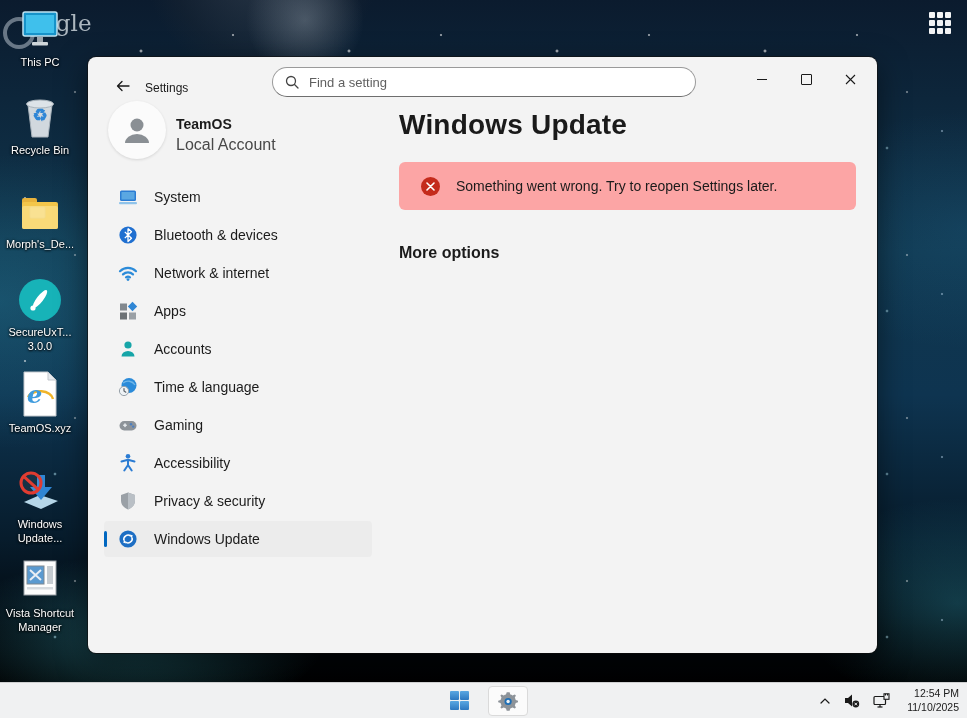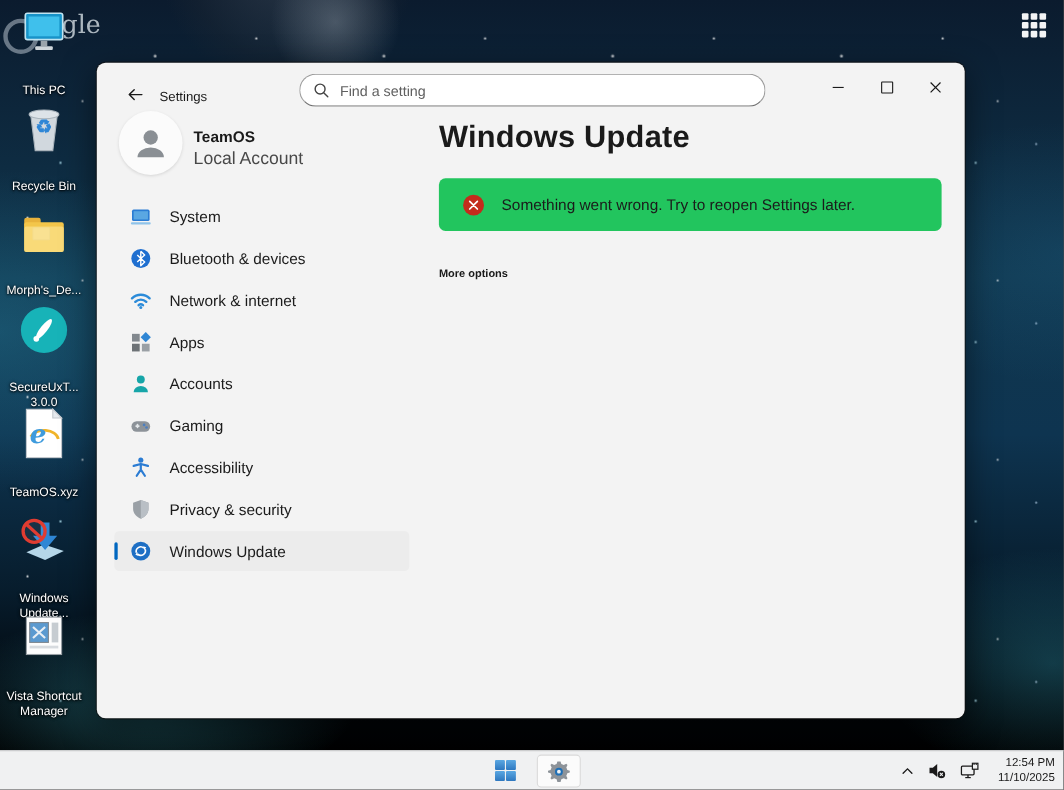--- a/index.html
+++ b/index.html
@@ -29,21 +29,21 @@
   .g-curve{position:absolute;left:3px;top:17px;z-index:2;width:24px;height:24px;border-radius:50%;
     border:4px solid rgba(198,208,218,.5);}
   .apps-grid{position:absolute;right:16px;top:12px;z-index:2;display:grid;
     grid-template-columns:repeat(3,6px);grid-auto-rows:6px;gap:2px;cursor:pointer;}
   .apps-grid i{background:#f3f4f5;border-radius:1px;}
 
   
   .dicon{position:absolute;left:1px;width:78px;z-index:3;display:flex;flex-direction:column;
     align-items:center;gap:3px;cursor:pointer;}
   .dicon .ilabel{color:#fff;font-size:11px;line-height:1.3;text-align:center;max-width:80px;
-    text-shadow:0 1px 2px rgba(0,0,0,.95),0 0 3px rgba(0,0,0,.85);margin-top:20px;}
+    text-shadow:0 1px 2px rgba(0,0,0,.95),0 0 3px rgba(0,0,0,.85);}
   .icon-wrap{position:relative;width:44px;height:44px;display:flex;align-items:center;justify-content:center;}
   .recycle-glyph{position:absolute;left:0;right:0;top:9px;text-align:center;color:#2e86d6;
     font-size:17px;font-weight:bold;}
   .ie-e{position:absolute;left:9px;top:10px;color:#3e9bdd;font-size:24px;font-weight:bold;
     font-family:"DejaVu Serif",serif;font-style:italic;}
 
   
   .win{position:absolute;left:88px;top:57px;width:789px;height:596px;z-index:5;
     background:#f3f3f3;border-radius:8px;box-shadow:0 10px 30px rgba(0,0,0,.5),0 0 0 1px rgba(20,20,20,.65);}
   .back-btn{position:absolute;left:18px;top:13px;width:34px;height:32px;border:none;background:transparent;
@@ -72,26 +72,26 @@
   .nav-item.selected{background:#ececec;}
   .nav-item .accent{display:none;}
   .nav-item.selected .accent{display:block;position:absolute;left:0px;top:10px;width:3px;height:16px;
     border-radius:2px;background:var(--accent,#0067c0);}
   .nav-label{font-size:14px;color:#1b1b1b;}
   .nicon{width:20px;height:20px;flex:0 0 20px;}
 
   .main{position:absolute;left:311px;top:0;width:457px;}
   .page-title{position:absolute;top:52px;left:0;font-size:28px;font-weight:600;color:#1a1a1a;
     letter-spacing:.2px;}
-  .error-banner{position:absolute;top:105px;left:0;width:457px;height:48px;background:#22c55e;
+  .error-banner{position:absolute;top:105px;left:0;width:457px;height:48px;background:#fca5a5;
     border-radius:6px;display:flex;align-items:center;gap:16px;padding-left:22px;box-sizing:border-box;}
   .err-badge{width:19px;height:19px;border-radius:50%;background:#c42b1c;display:flex;
     align-items:center;justify-content:center;flex:0 0 19px;}
   .err-text{font-size:14px;color:#1b1b1b;}
-  .more-options{position:absolute;top:187px;left:0;font-size:10px;font-weight:bold;color:#1a1a1a;}
+  .more-options{position:absolute;top:187px;left:0;font-size:16px;font-weight:bold;color:#1a1a1a;}
 
   
   .taskbar{position:absolute;left:0;right:0;bottom:0;height:35px;z-index:10;background:#f0f1f2;
     border-top:1px solid #cfd0d1;display:flex;align-items:center;}
   .tb-center{position:absolute;left:50%;transform:translateX(-50%);display:flex;gap:8px;align-items:center;}
   .tb-btn{width:40px;height:30px;border:none;background:transparent;border-radius:4px;display:flex;
     align-items:center;justify-content:center;cursor:pointer;}
   .tb-btn.active{background:#fbfbfb;border:1px solid #dadada;box-sizing:border-box;}
   .win-logo{display:grid;grid-template-columns:9px 9px;grid-auto-rows:9px;gap:1.5px;}
   .win-logo i{background:linear-gradient(180deg,#5aa7e2,#2e78c0);border-radius:1px;}
@@ -289,20 +289,30 @@
 
     <div class="nav-item">
 
       <svg class="nicon" viewBox="0 0 20 20">
         <circle cx="10" cy="6" r="3.6" fill="#16a5a8"></circle>
         <path d="M3.5 17.5 a6.5 5.5 0 0 1 13 0 z" fill="#16a5a8"></path>
       </svg>
       <span class="nav-label">Accounts</span>
     </div>
 
+    <div class="nav-item">
+
+      <svg class="nicon" viewBox="0 0 20 20">
+        <circle cx="11" cy="8.5" r="7.5" fill="#2b8bd9"></circle>
+        <path d="M5 6 a8 8 0 0 1 12 2" stroke="#6fb6e8" stroke-width="1.4" fill="none"></path>
+        <circle cx="6" cy="14" r="4.6" fill="#eef2f5" stroke="#98a2aa"></circle>
+        <path d="M6 11.6 V14 L7.8 15.2" stroke="#5a6268" stroke-width="1.2" fill="none" stroke-linecap="round"></path>
+      </svg>
+      <span class="nav-label">Time &amp; language</span>
+    </div>
 
     <div class="nav-item">
 
       <svg class="nicon" viewBox="0 0 20 20">
         <rect x="1.5" y="6" width="17" height="9.5" rx="4.7" fill="#8d9399"></rect>
         <rect x="5" y="9.5" width="4" height="1.6" rx=".8" fill="#e4e8eb"></rect>
         <rect x="6.2" y="8.3" width="1.6" height="4" rx=".8" fill="#e4e8eb"></rect>
         <circle cx="13" cy="9.3" r="1.2" fill="#4d7fc0"></circle>
         <circle cx="15.2" cy="11.6" r="1.2" fill="#4d7fc0"></circle>
       </svg>

